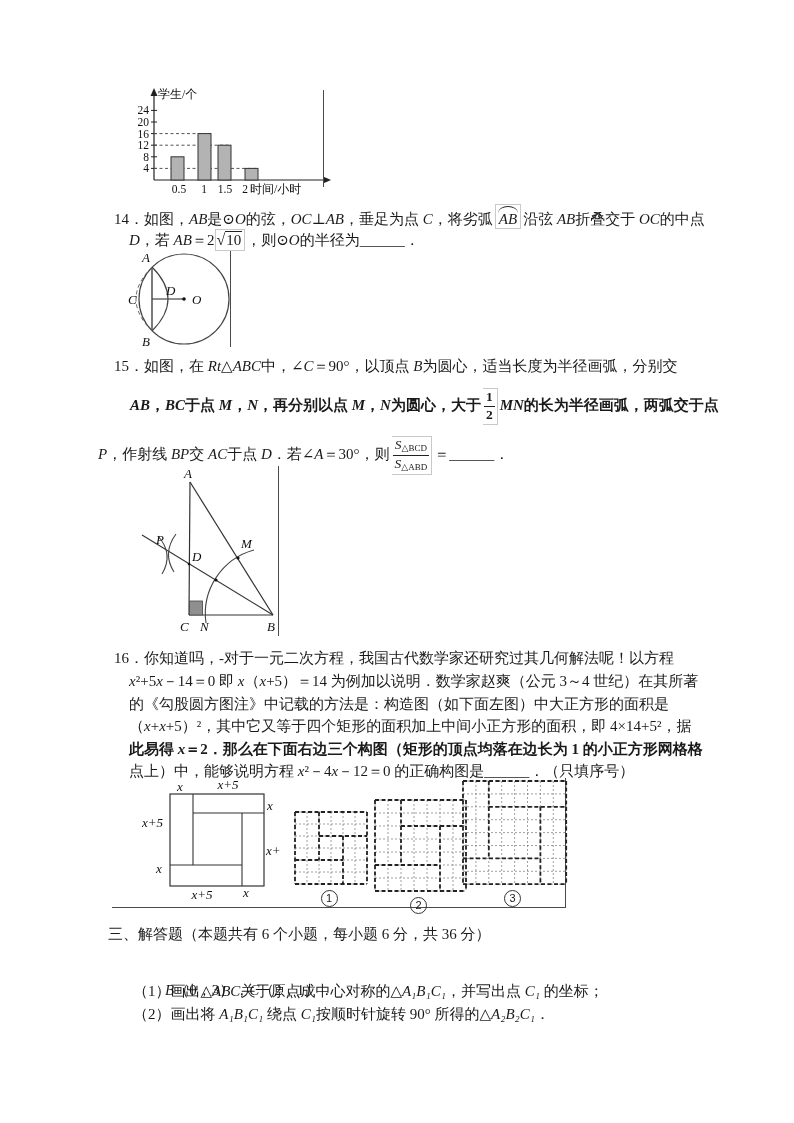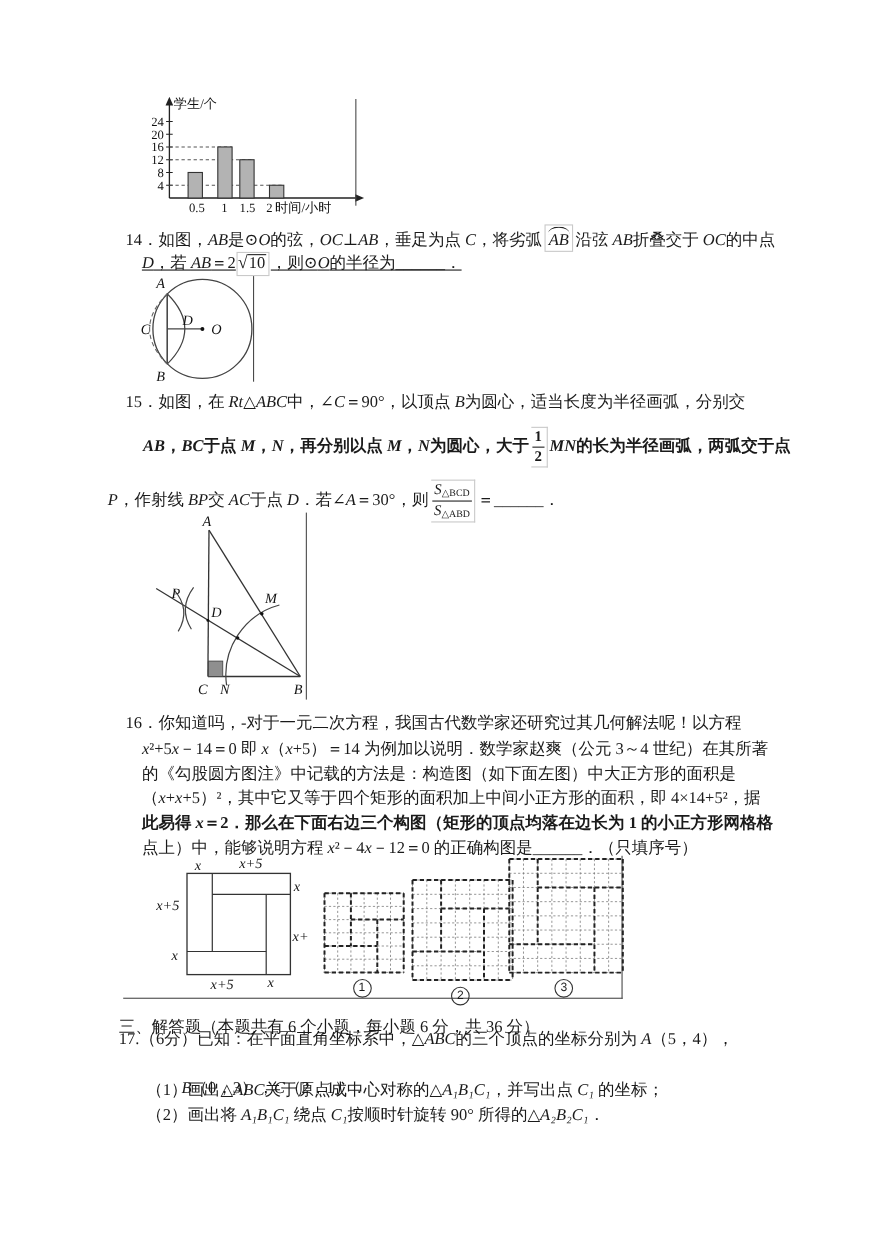--- a/index.html
+++ b/index.html
@@ -61,21 +61,21 @@
       <text x="41" y="108" text-anchor="middle" class="ticklab">0.5</text>
       <text x="66" y="108" text-anchor="middle" class="ticklab">1</text>
       <text x="87" y="108" text-anchor="middle" class="ticklab">1.5</text>
       <text x="107" y="108" text-anchor="middle" class="ticklab">2</text>
       <text x="20" y="13" class="chartlab">学生/个</text>
       <text x="112" y="108" class="chartlab">时间/小时</text>
     </svg>
   <div class="vline" style="left:323px;top:90px;height:97px;"></div>
 
   <div class="tline" style="left:114px;top:204px;"><span>14．如图，<i>AB</i>是⊙<i>O</i>的弦，<i>OC</i>⊥<i>AB</i>，垂足为点 <i>C</i>，将劣弧</span><span class="arcbox"><span class="arc-curve"></span><i>AB</i></span><span>沿弦 <i>AB</i>折叠交于 <i>OC</i>的中点</span></div>
-  <div class="tline" style="left:129px;top:229px;text-decoration:underline;"><span><i>D</i>，若 <i>AB</i>＝2</span><span class="sqrt"><span class="rad">√</span><span class="vinc">10</span></span><span>，则⊙<i>O</i>的半径为______．</span></div>
+  <div class="tline" style="left:129px;top:229px;"><span><i>D</i>，若 <i>AB</i>＝2</span><span class="sqrt"><span class="rad">√</span><span class="vinc">10</span></span><span>，则⊙<i>O</i>的半径为______．</span></div>
 
   <svg class="figsvg" style="left:122px;top:248px;" width="114" height="104">
     <circle cx="62" cy="51" r="45" fill="none" stroke="#444" stroke-width="1.2"></circle>
     <line x1="30" y1="19" x2="30" y2="83" stroke="#444" stroke-width="1.4"></line>
     <line x1="30" y1="51" x2="62" y2="51" stroke="#444" stroke-width="1.2"></line>
     <path d="M 30 19 Q 62 51 30 83" fill="none" stroke="#444" stroke-width="1.1"></path>
     <path d="M 30 19 Q -2 51 30 83" fill="none" stroke="#666" stroke-width="1" stroke-dasharray="4 3"></path>
     <circle cx="62" cy="51" r="1.8" fill="#111"></circle>
     <text class="svglab" x="20" y="14">A</text>
     <text class="svglab" x="20" y="98">B</text>
@@ -131,21 +131,20 @@
     <text class="svglab" x="127" y="30">x</text>
     <text class="svglab" x="126" y="75">x+5</text>
     <text class="svglab" text-anchor="middle" x="62" y="119">x+5</text>
     <text class="svglab" text-anchor="middle" x="106" y="117">x</text>
   </svg>
 
   <div class="vline" style="left:565px;top:778px;height:130px;"></div>
   <div class="hline" style="left:112px;top:907px;width:454px;"></div>
 
   <div class="tline" style="left:108px;top:912px;margin-top:12px;">三、解答题（本题共有 6 个小题，每小题 6 分，共 36 分）</div>
-  <div class="tline" style="left:108px;top:935px;">17.（6分）已知：在平面直角坐标系中，△<i>ABC</i>的三个顶点的坐标分别为 <i>A</i>（5，4），</div>
   <div class="tline" style="left:133px;top:980px;margin-left:32px;"><i>B</i>（0，3），<i>C</i>（2，1）．</div>
   <div class="tline" style="left:133px;top:981px;">（1）画出△<i>ABC</i>关于原点成中心对称的△<i>A₁B₁C₁</i>，并写出点 <i>C₁</i> 的坐标；</div>
   <div class="tline" style="left:133px;top:1004px;">（2）画出将 <i>A₁B₁C₁</i> 绕点 <i>C₁</i>按顺时针旋转 90° 所得的△<i>A₂B₂C₁</i>．</div>
 
 <svg width="76" height="76" class="figsvg" style="left:293px;top:810px;">
       <line x1="2" y1="2" x2="2" y2="74" stroke="#777" stroke-width="0.7" stroke-dasharray="2 2"></line>
       <line x1="2" y1="2" x2="74" y2="2" stroke="#777" stroke-width="0.7" stroke-dasharray="2 2"></line>
       <line x1="14" y1="2" x2="14" y2="74" stroke="#777" stroke-width="0.7" stroke-dasharray="2 2"></line>
       <line x1="2" y1="14" x2="74" y2="14" stroke="#777" stroke-width="0.7" stroke-dasharray="2 2"></line>
       <line x1="26" y1="2" x2="26" y2="74" stroke="#777" stroke-width="0.7" stroke-dasharray="2 2"></line>

